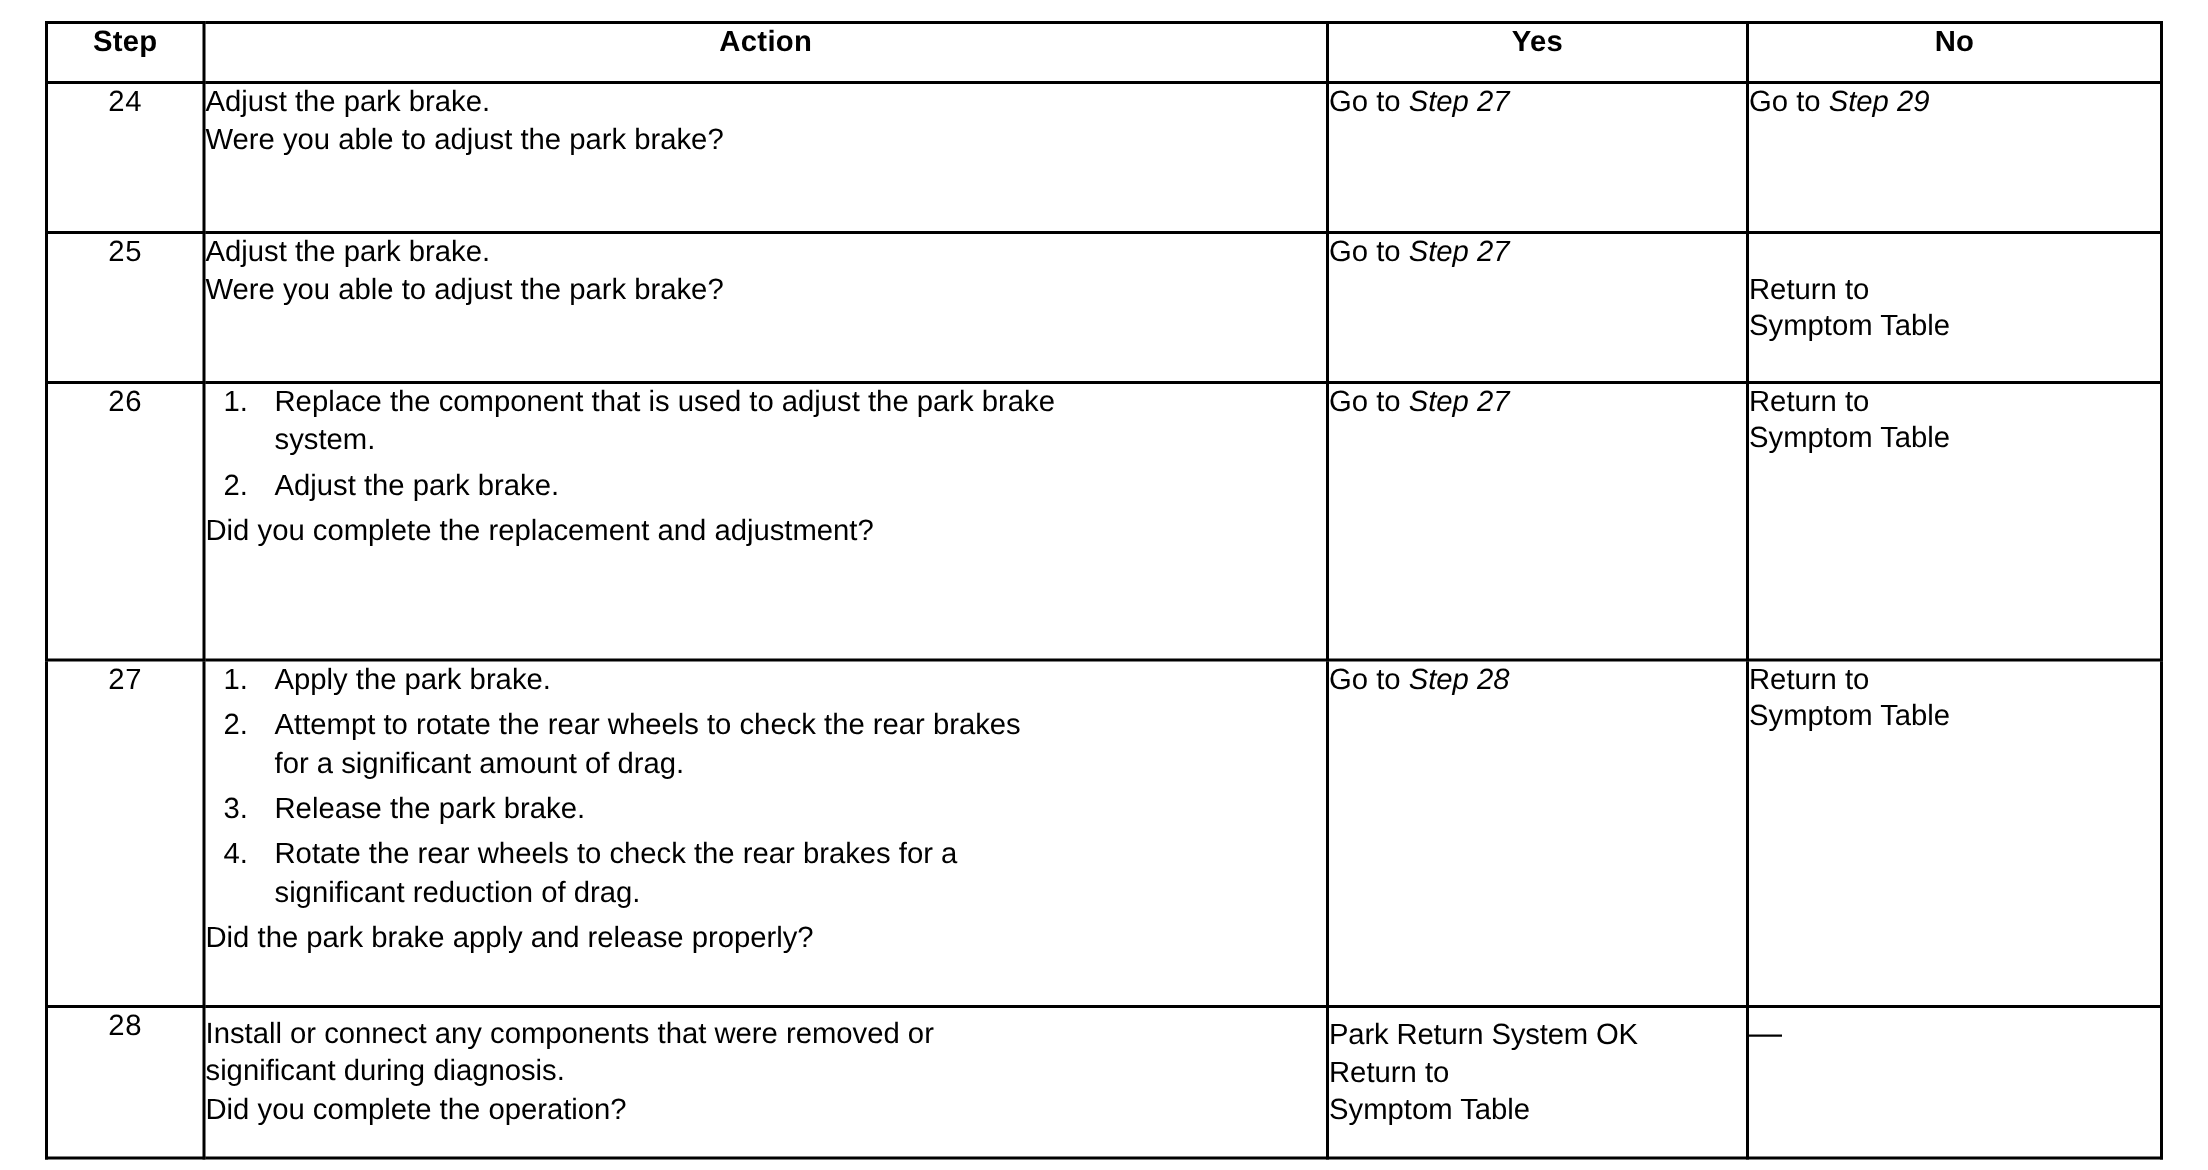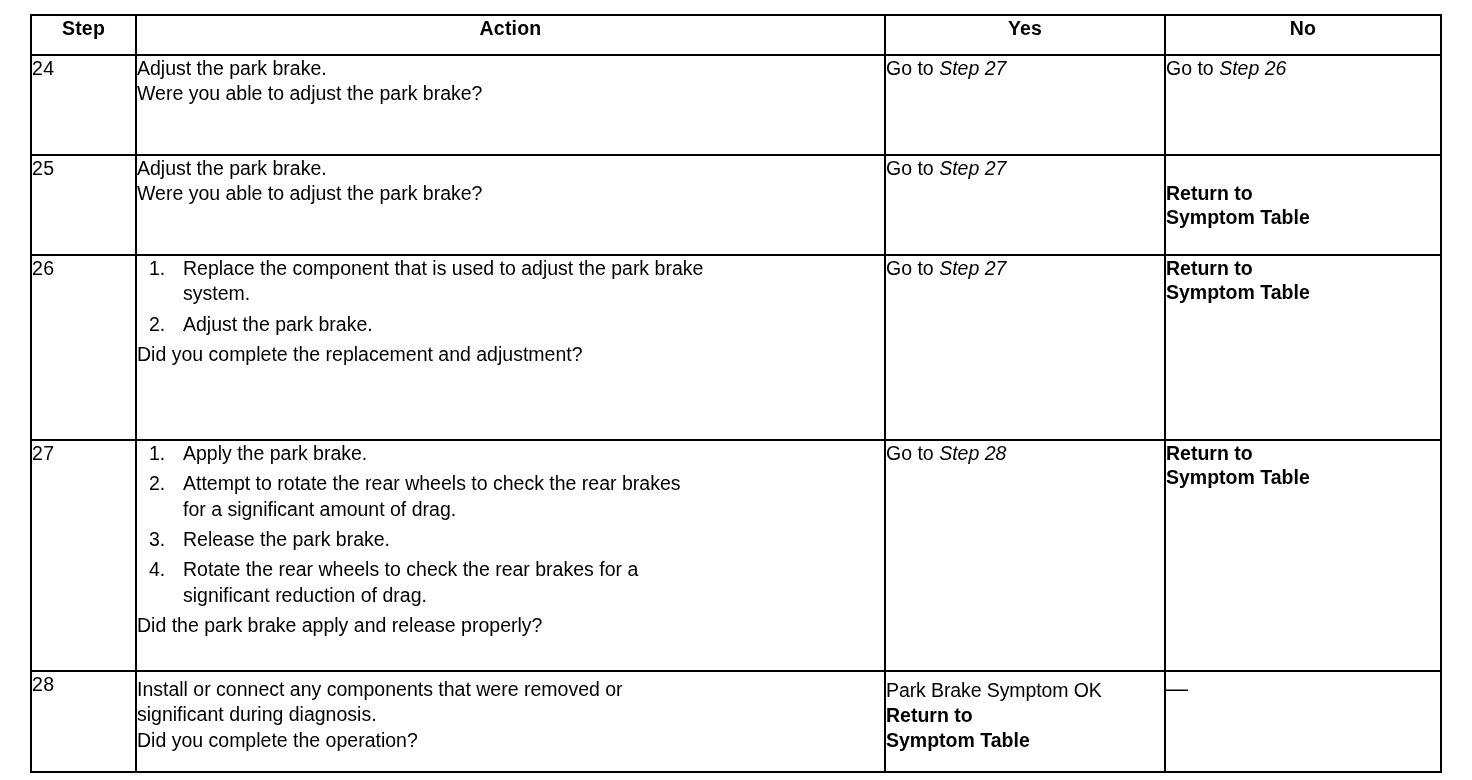--- a/index.html
+++ b/index.html
@@ -57,20 +57,21 @@
     vertical-align: middle;
     font-weight: bold;
     font-size: 20px;
     letter-spacing: 0.2px;
     padding-bottom: 2px;
     margin-left: 45px;
   }
 
   
   td.step {
+    text-align: center;
     vertical-align: middle;
     font-size: 20px;
     letter-spacing: 0.5px;
   }
 
   
   td.action {
     padding: 6px 10px 6px 14px;
     position: relative;
   }
@@ -109,21 +110,21 @@
     padding: 0 8px 8px 8px;
   }
   td.yn.mid { vertical-align: middle; }
   td.yn .goto { display: block; white-space: nowrap; }
   td.yn .goto em {
     font-style: italic;
     font-weight: normal;
   }
   td.yn .rts {
     display: block;
-    font-weight: bold;
+    font-weight: normal;
     line-height: 1.24;
     white-space: nowrap;
   }
   td.yn .ok {
     display: block;
     white-space: nowrap;
     letter-spacing: -0.1px;
   }
   td.yn .dash {
     display: block;
@@ -169,21 +170,21 @@
         <td class="step">24</td>
         <td class="action">
           <span class="line">Adjust the park brake.</span>
           <span class="spacer-lg"></span>
           <span class="line tail-q">Were you able to adjust the park brake?</span>
         </td>
         <td class="yn">
           <span class="goto"><span>Go to </span><em>Step 27</em></span>
         </td>
         <td class="yn">
-          <span class="goto"><span>Go to </span><em>Step 26</em></span>
+          <span class="goto"><span>Go to </span><em>Step 29</em></span>
         </td>
       </tr>
 
       <tr class="r25">
         <td class="step">25</td>
         <td class="action">
           <span class="line">Adjust the park brake.</span>
           <span class="spacer-lg"></span>
           <span class="line tail-q">Were you able to adjust the park brake?</span>
         </td>
@@ -275,21 +276,21 @@
       </tr>
 
       <tr class="r28">
         <td class="step">28</td>
         <td class="action">
           <span class="line">Install or connect any components that were removed or</span>
           <span class="line">significant during diagnosis.</span>
           <span class="line tail-q">Did you complete the operation?</span>
         </td>
         <td class="yn">
-          <span class="ok">Park Brake Symptom OK</span>
+          <span class="ok">Park Return System OK</span>
           <span class="rts">
             <span>Return to</span><br>
             <span>Symptom Table</span>
           </span>
         </td>
         <td class="yn mid">
           <span class="dash">—</span>
         </td>
       </tr>
 

